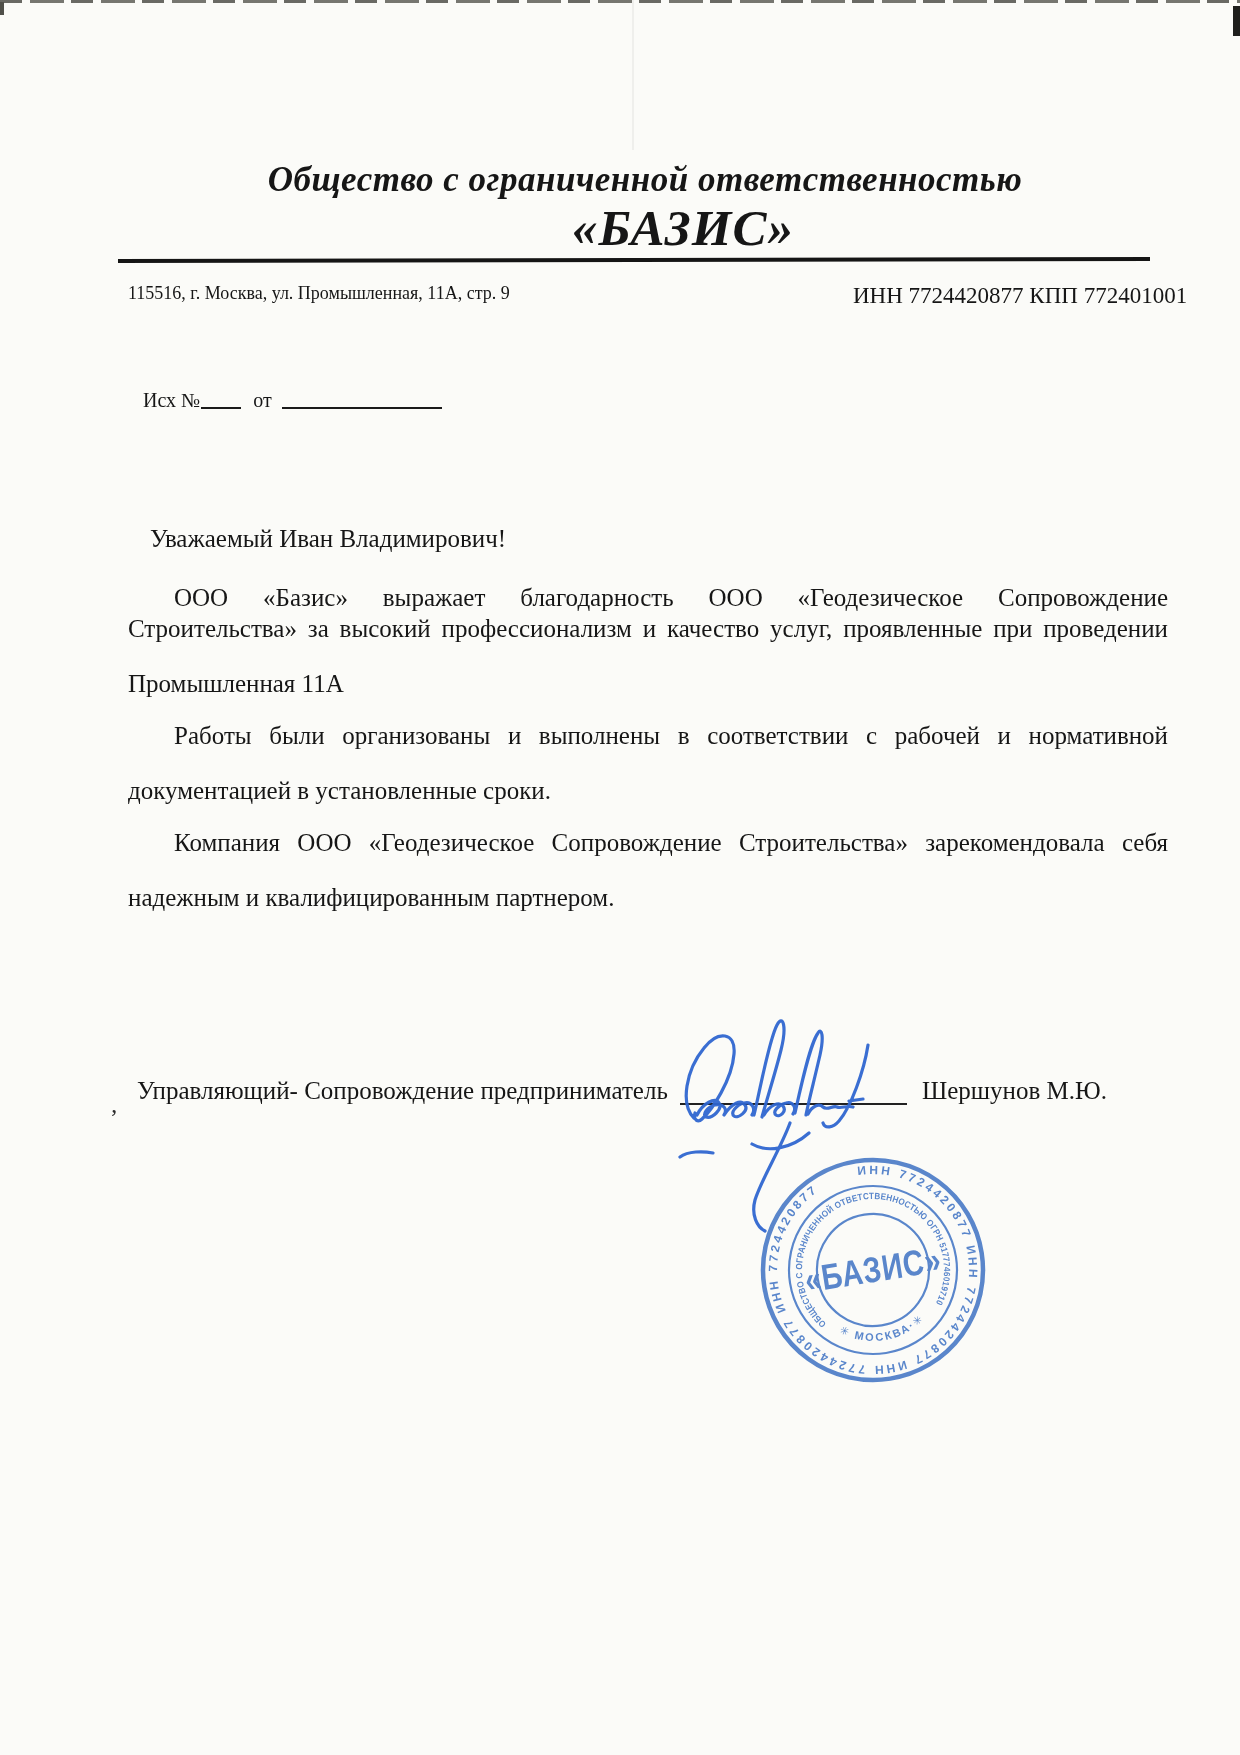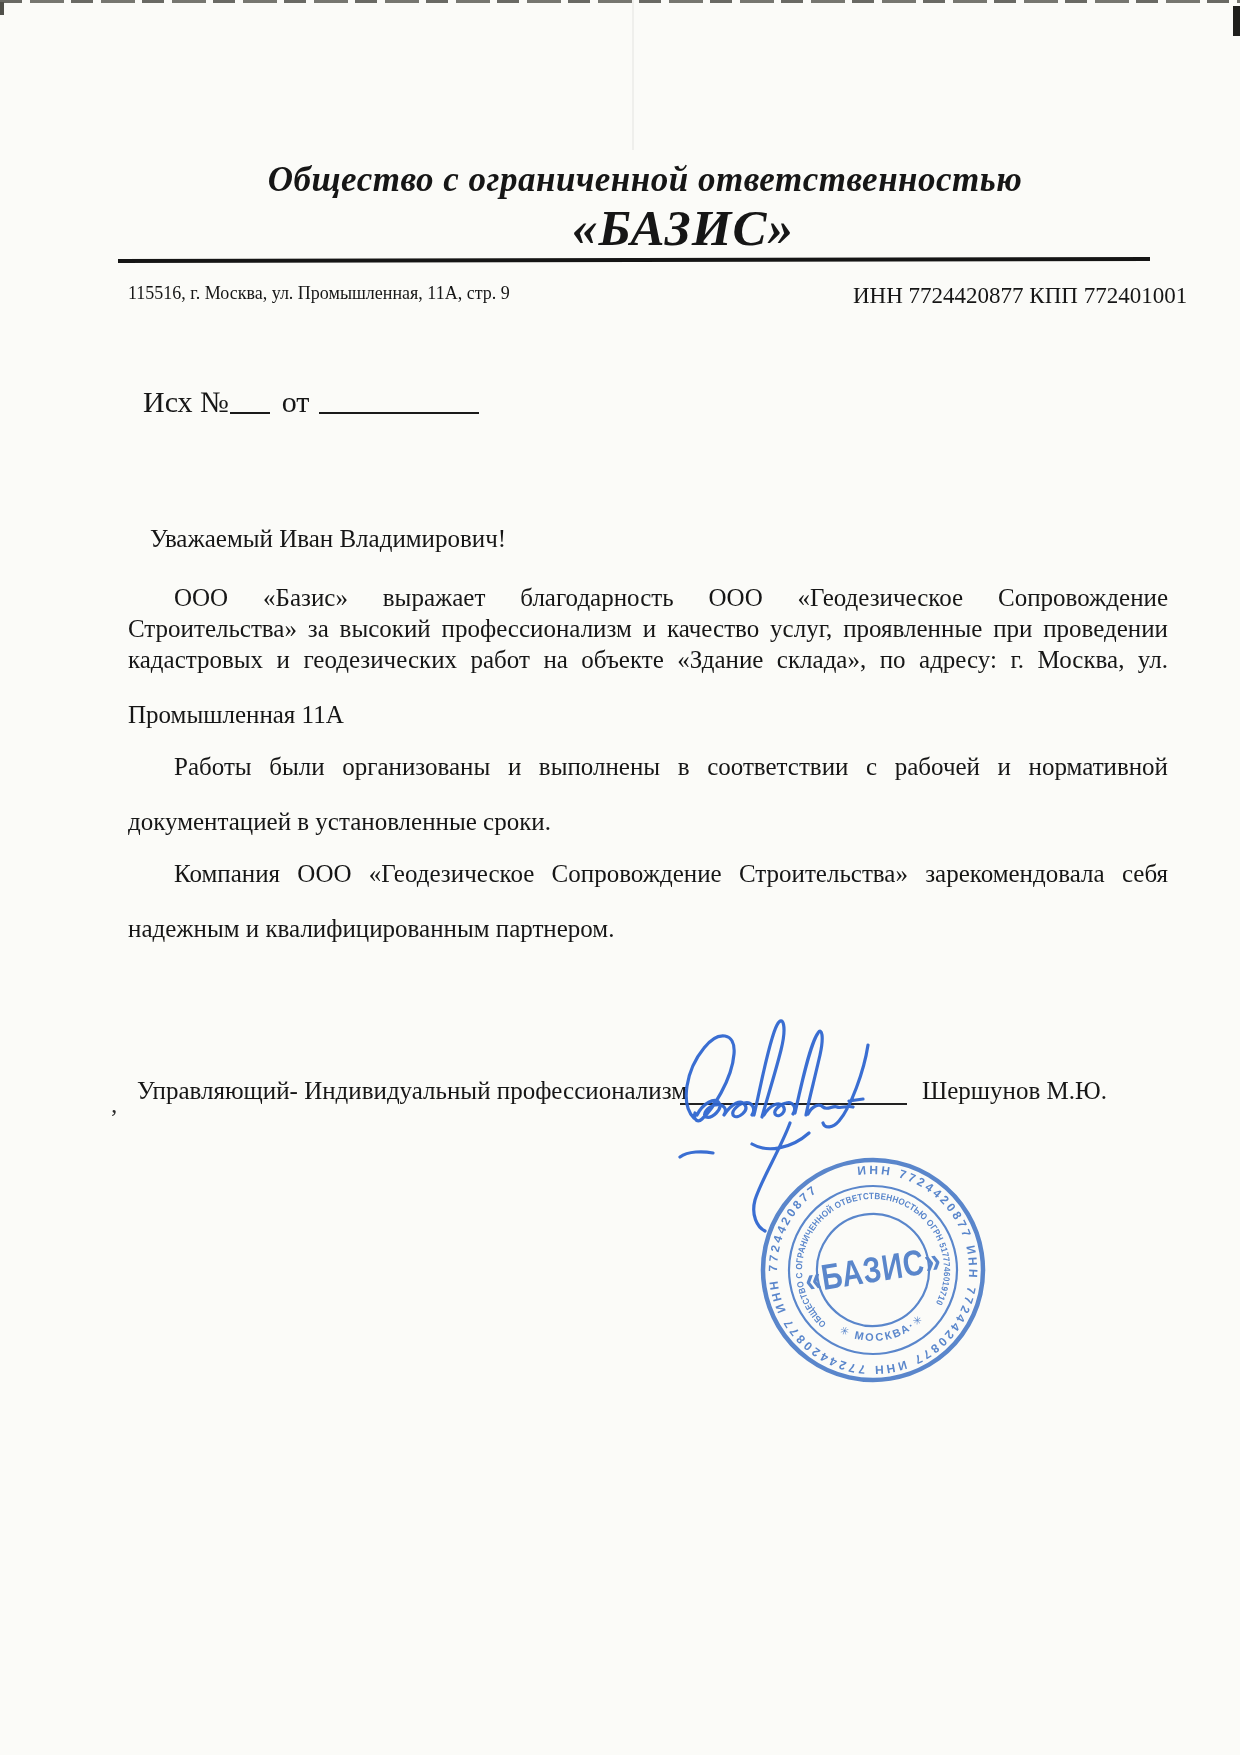--- a/index.html
+++ b/index.html
@@ -17,21 +17,21 @@
   
   .company-type{position:absolute;top:160px;left:125px;width:1040px;text-align:center;
     font-style:italic;font-weight:bold;font-size:35px;letter-spacing:.5px;}
   .company-name{position:absolute;top:199px;left:183px;width:1000px;text-align:center;
     font-style:italic;font-weight:bold;font-size:51px;letter-spacing:1px;}
   .rule{position:absolute;top:258px;left:118px;width:1032px;height:4px;background:#151515;transform:rotate(-.12deg);}
   .addr{position:absolute;top:283px;left:128px;font-size:18px;}
   .inn{position:absolute;top:283px;left:853px;font-size:23px;}
 
   
-  .ref{position:absolute;top:385px;left:143px;font-size:30px;}
+  .ref{position:absolute;top:385px;left:143px;font-size:20px;}
   .blank{display:inline-block;border-bottom:2px solid #1a1a1a;height:20px;transform:translateY(2px);}
   .blank-num{width:40px;margin-left:1px;margin-right:12px;}
   .blank-date{width:160px;margin-left:10px;}
 
   .salutation{position:absolute;top:525px;left:150px;width:1090px;text-align:left;font-size:25px;}
 
   
   .body{position:absolute;top:582px;left:128px;width:1040px;font-size:25px;}
   .para{margin:0 0 21px 0;}
   .line{line-height:31px;text-align:justify;text-align-last:justify;white-space:normal;}
@@ -70,34 +70,33 @@
   <div class="inn">ИНН 7724420877 КПП 772401001</div>
 
   <div class="ref"><span>Исх №</span><span class="blank blank-num"></span><span>от</span><span class="blank blank-date"></span></div>
 
   <div class="salutation">Уважаемый Иван Владимирович!</div>
 
   <div class="body">
     <div class="para">
       <div class="line indent">ООО «Базис» выражает благодарность ООО «Геодезическое Сопровождение</div>
       <div class="line">Строительства» за высокий профессионализм и качество услуг, проявленные при проведении</div>
-      <div class="line">кадастровых и геодезических работ на объекте «Здание склада», по адресу: г. Москва, ул.</div>
       <div class="line line-last">Промышленная 11А</div>
     </div>
     <div class="para">
       <div class="line indent">Работы были организованы и выполнены в соответствии с рабочей и нормативной</div>
       <div class="line line-last">документацией в установленные сроки.</div>
     </div>
     <div class="para">
       <div class="line indent">Компания ООО «Геодезическое Сопровождение Строительства» зарекомендовала себя</div>
       <div class="line line-last">надежным и квалифицированным партнером.</div>
     </div>
   </div>
 
-  <div class="sig-title">Управляющий- Индивидуальный профессионализм</div>
+  <div class="sig-title">Управляющий- Сопровождение предприниматель</div>
   <div class="sig-line"></div>
   <div class="sig-name">Шершунов М.Ю.</div>
 
   <svg class="stamp-svg" viewBox="0 0 240 240">
     <defs>
       <path id="ringOuter" d="M120,24 A96,96 0 1 1 120,216 A96,96 0 1 1 120,24" fill="none"></path>
       <path id="ringInner" d="M65.6,165.6 A71,71 0 1 1 174.4,165.6" fill="none"></path>
       <path id="ringBottom" d="M65.6,165.6 A71,71 0 0 0 174.4,165.6" fill="none"></path>
     </defs>
     <g fill="#4d7dc8" stroke="none">

